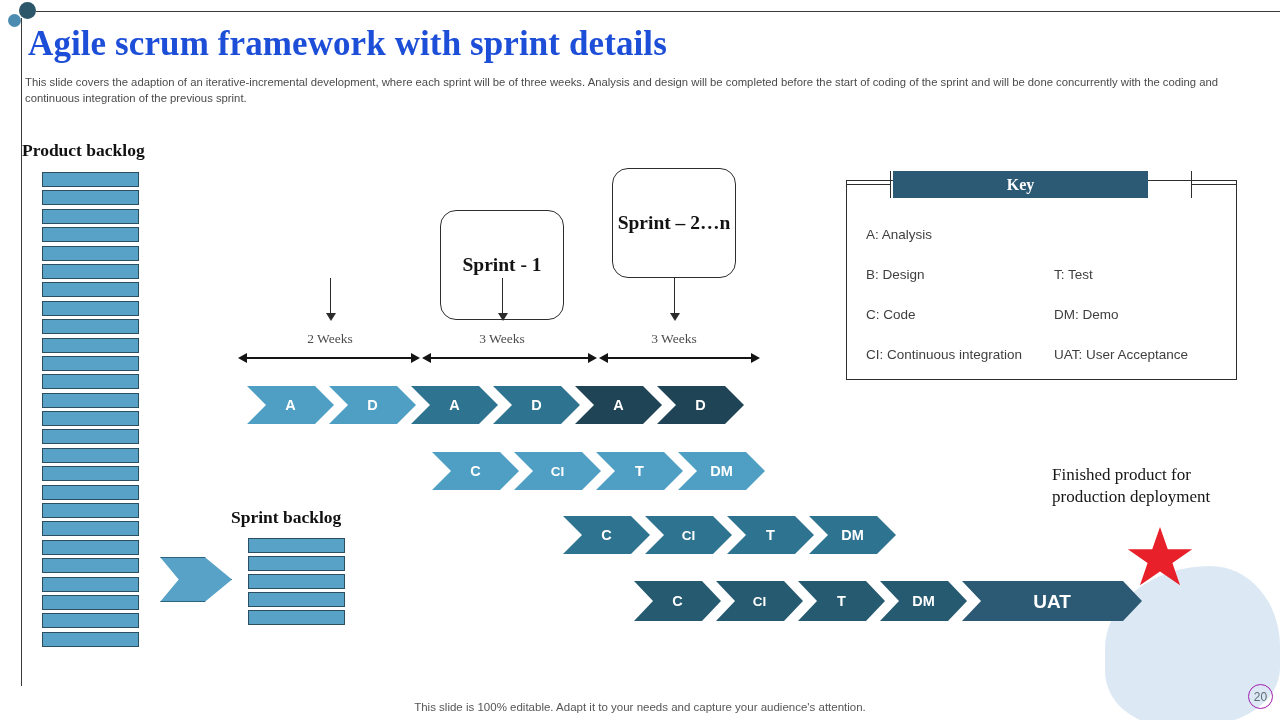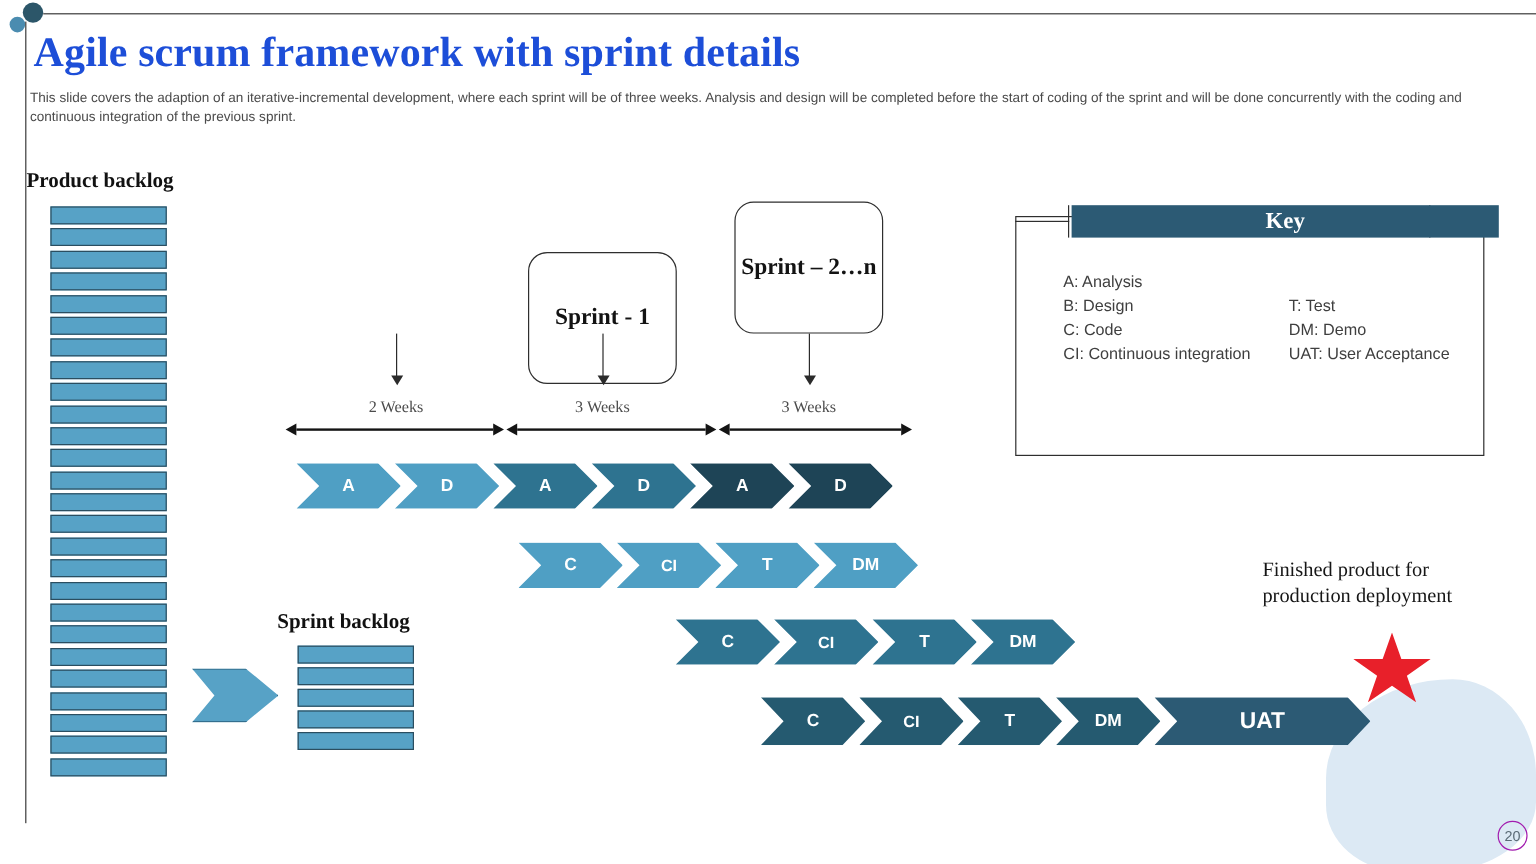--- a/index.html
+++ b/index.html
@@ -82,30 +82,30 @@
   .row2 .chev { width:87px; }
   .row3 { left:563px; top:516px; }
   .row3 .chev { width:87px; }
   .row4 { left:634px; top:581px; }
   .row4 .chev { width:87px; height:40px; }
   .row4 .chev.wide { width:180px; font-size:19px; }
 
   
   .key-outer { position:absolute; left:846px; top:180px; width:391px; height:200px;
                border:1.2px solid #2e2e2e; background:#fff; }
-  .key-header { position:absolute; left:893px; top:171px; width:356px; height:27px;
+  .key-header { position:absolute; left:893px; top:171px; width:255px; height:27px;
                 background:#2c5a74; color:#ffffff; font-family:"Liberation Serif", serif;
-                font-size:19px; font-weight:700; display:flex; align-items:center; justify-content:center; }
+                font-size:16px; font-weight:700; display:flex; align-items:center; justify-content:center; }
   .key-tick { position:absolute; top:171px; width:1.3px; height:27px; background:#2e2e2e; }
   .key-tick.l { left:890px; } .key-tick.r { left:1191px; }
   .key-conn { position:absolute; top:184px; height:1.3px; background:#2e2e2e; }
   .key-conn.l { left:846px; width:45px; }
   .key-conn.r { left:1191px; width:46px; }
   .key-grid { position:absolute; left:866px; top:226px; width:360px;
-              display:grid; grid-template-columns:188px 172px; row-gap:3px;margin-left:20px; }
+              display:grid; grid-template-columns:188px 172px; row-gap:23px; }
   .key-item { font-size:13.5px; color:#3f3f3f; line-height:17px; }
   .key-item.empty { visibility:hidden; }
 
   
   .fp-text { position:absolute; left:1052px; top:464px; width:215px;
              font-family:"Liberation Serif", serif; font-size:17px; line-height:22px; color:#161616; }
   .star { position:absolute; left:1127px; top:527px; width:66px; height:63px; background:#e8202a;
           clip-path: polygon(50% 0%, 61.8% 35.2%, 98.8% 35.2%, 68.8% 57.2%, 80.4% 92.4%, 50% 70.6%,
                              19.6% 92.4%, 31.2% 57.2%, 1.2% 35.2%, 38.2% 35.2%); }
 
@@ -264,14 +264,15 @@
       <div class="key-item">T:  Test</div>
       <div class="key-item">C: Code</div>
       <div class="key-item">DM: Demo</div>
       <div class="key-item">CI: Continuous integration</div>
       <div class="key-item">UAT:  User Acceptance</div>
     </div>
 
   <div class="fp-text">Finished product for production deployment</div>
   <div class="star"></div>
 
+  <div class="footer">This slide is 100% editable. Adapt it to your needs and capture your audience's attention.</div>
   <div class="pagebadge">20</div>
 </div>
 
 </body></html>

